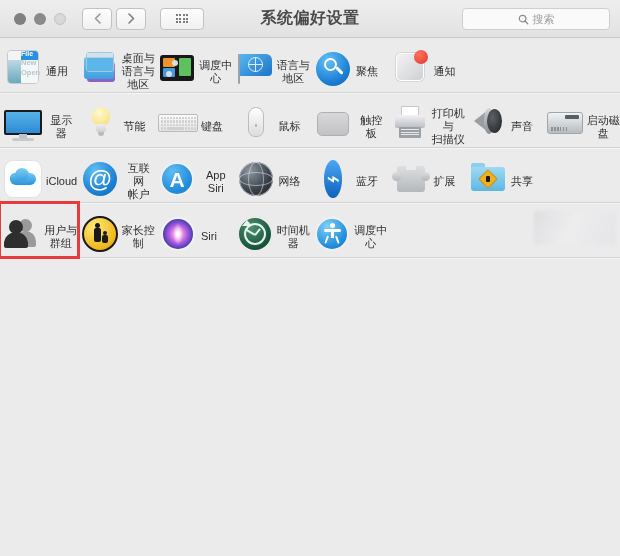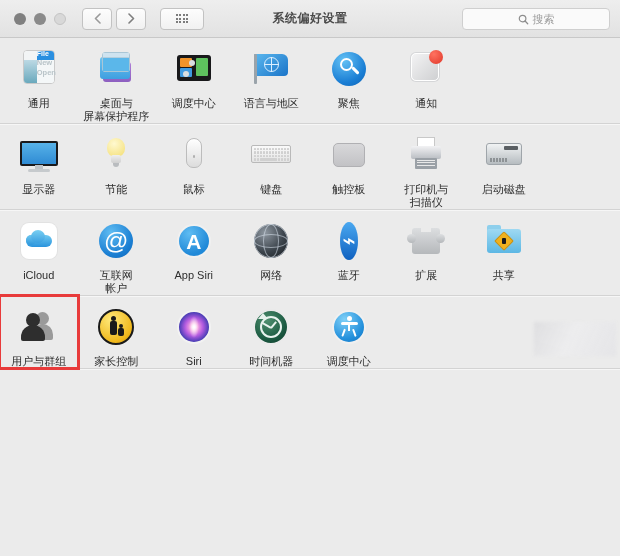--- a/index.html
+++ b/index.html
@@ -55,21 +55,21 @@
     display: grid;
     grid-template-columns: repeat(4, 2px);
     grid-template-rows: repeat(3, 2px);
     gap: 1.5px;
   }
   .griddots i { background: #7c7c7c; width: 2px; height: 2px; display:block; }
 
   .wintitle {
     position: absolute; left: 0; right: 0; top: 0; bottom: 0;
     display: flex; align-items: center; justify-content: center;
-    font-size: 12px; color: #4a4a4a; font-weight: 600;
+    font-size: 16px; color: #4a4a4a; font-weight: 600;
     pointer-events: none;
     letter-spacing: .5px;
   }
   .searchwrap {
     position: absolute; right: 10px; top: 8px;
     width: 148px; height: 22px;
     background: #fafafa;
     border: 1px solid #cfcfcf;
     border-radius: 4px;
     display: flex; align-items: center; justify-content: center; gap: 4px;
@@ -83,21 +83,21 @@
   .row {
     position: relative;
     display: grid;
     grid-template-columns: repeat(8, 77.5px);
     align-items: start;
   }
   .row.sep { border-bottom: 1px solid #d3d3d3; box-shadow: 0 1px 0 #f6f6f6; }
 
   .pane {
     padding-top: 8px;
-    display: flex; flex-direction: column; align-items: center;
+    display: flex; align-items: center;
     cursor: default;
   }
   .pane .glyph {
     width: 46px; height: 46px;
     display: flex; align-items: center; justify-content: center;
     position: relative;
   }
   .pane .plabel {
     margin-top: 5px;
     font-size: 11px; color: #2e2e2e;
@@ -442,21 +442,21 @@
           <div class="ic ic-desktop">
             <div class="w3"></div>
               <div class="w2"></div>
             <div class="w1">
                 <div class="bar"></div>
                 <div class="body"></div>
               </div>
           </div>
         </div>
         <div class="plabel">桌面与
-屏幕保护程序</div>
+语言与地区</div>
       </div>
 
 
       <div class="pane">
         <div class="glyph">
           <div class="ic ic-mc">
             <div class="box"></div>
               <div class="o"></div>
               <div class="g"></div>
               <div class="b"></div>
@@ -523,87 +523,87 @@
               <div class="bulb"></div>
               <div class="neck"></div>
               <div class="tip"></div>
             </div>
         </div>
         <div class="plabel">节能</div>
       </div>
 
       <div class="pane">
         <div class="glyph">
+          <div class="ic ic-kb">
+            <div class="kbd">
+              <div class="r">
+                  <span></span>
+                  <span></span>
+                  <span></span>
+                  <span></span>
+                  <span></span>
+                  <span></span>
+                  <span></span>
+                  <span></span>
+                  <span></span>
+                  <span></span>
+                  <span></span>
+                  <span></span>
+                </div>
+              <div class="r">
+                  <span></span>
+                  <span></span>
+                  <span></span>
+                  <span></span>
+                  <span></span>
+                  <span></span>
+                  <span></span>
+                  <span></span>
+                  <span></span>
+                  <span></span>
+                  <span></span>
+                  <span></span>
+                </div>
+              <div class="r">
+                  <span></span>
+                  <span></span>
+                  <span></span>
+                  <span></span>
+                  <span></span>
+                  <span></span>
+                  <span></span>
+                  <span></span>
+                  <span></span>
+                  <span></span>
+                  <span></span>
+                  <span></span>
+                </div>
+              <div class="r">
+                  <span></span>
+                  <span></span>
+                  <span style="grid-column:span 6"></span>
+                  <span></span>
+                  <span></span>
+                  <span></span>
+                  <span></span>
+                </div>
+            </div>
+          </div>
+        </div>
+        <div class="plabel">键盘</div>
+      </div>
+
+      <div class="pane">
+        <div class="glyph">
           <div class="ic ic-mouse">
               <div class="m"></div>
               <div class="dot"></div>
             </div>
         </div>
         <div class="plabel">鼠标</div>
-      </div>
-
-      <div class="pane">
-        <div class="glyph">
-          <div class="ic ic-kb">
-            <div class="kbd">
-              <div class="r">
-                  <span></span>
-                  <span></span>
-                  <span></span>
-                  <span></span>
-                  <span></span>
-                  <span></span>
-                  <span></span>
-                  <span></span>
-                  <span></span>
-                  <span></span>
-                  <span></span>
-                  <span></span>
-                </div>
-              <div class="r">
-                  <span></span>
-                  <span></span>
-                  <span></span>
-                  <span></span>
-                  <span></span>
-                  <span></span>
-                  <span></span>
-                  <span></span>
-                  <span></span>
-                  <span></span>
-                  <span></span>
-                  <span></span>
-                </div>
-              <div class="r">
-                  <span></span>
-                  <span></span>
-                  <span></span>
-                  <span></span>
-                  <span></span>
-                  <span></span>
-                  <span></span>
-                  <span></span>
-                  <span></span>
-                  <span></span>
-                  <span></span>
-                  <span></span>
-                </div>
-              <div class="r">
-                  <span></span>
-                  <span></span>
-                  <span style="grid-column:span 6"></span>
-                  <span></span>
-                  <span></span>
-                  <span></span>
-                  <span></span>
-                </div>
-            </div>
-          </div>
-        </div>
-        <div class="plabel">键盘</div>
       </div>
 
       <div class="pane">
         <div class="glyph">
           <div class="ic ic-track">
               <div class="tp"></div>
             </div>
         </div>
         <div class="plabel">触控板</div>
       </div>
@@ -614,20 +614,30 @@
               <div class="paper"></div>
               <div class="body"></div>
               <div class="out"></div>
               <div class="lines"></div>
             </div>
         </div>
         <div class="plabel">打印机与
 扫描仪</div>
       </div>
 
+      <div class="pane">
+        <div class="glyph">
+          <div class="ic ic-sound">
+              <div class="cone"></div>
+              <div class="rim"></div>
+              <div class="cyl"></div>
+            </div>
+        </div>
+        <div class="plabel">声音</div>
+      </div>
 
       <div class="pane">
         <div class="glyph">
           <div class="ic ic-start">
               <div class="hd"></div>
               <div class="slot"></div>
               <div class="grille"></div>
             </div>
         </div>
         <div class="plabel">启动磁盘</div>

